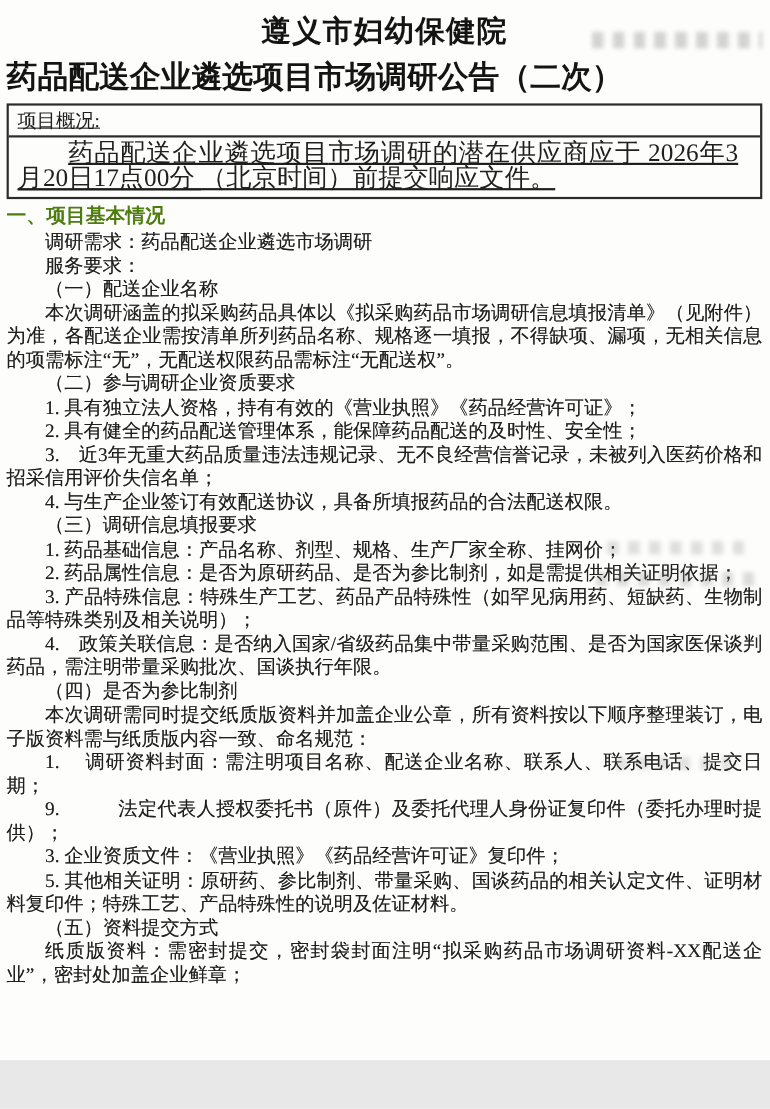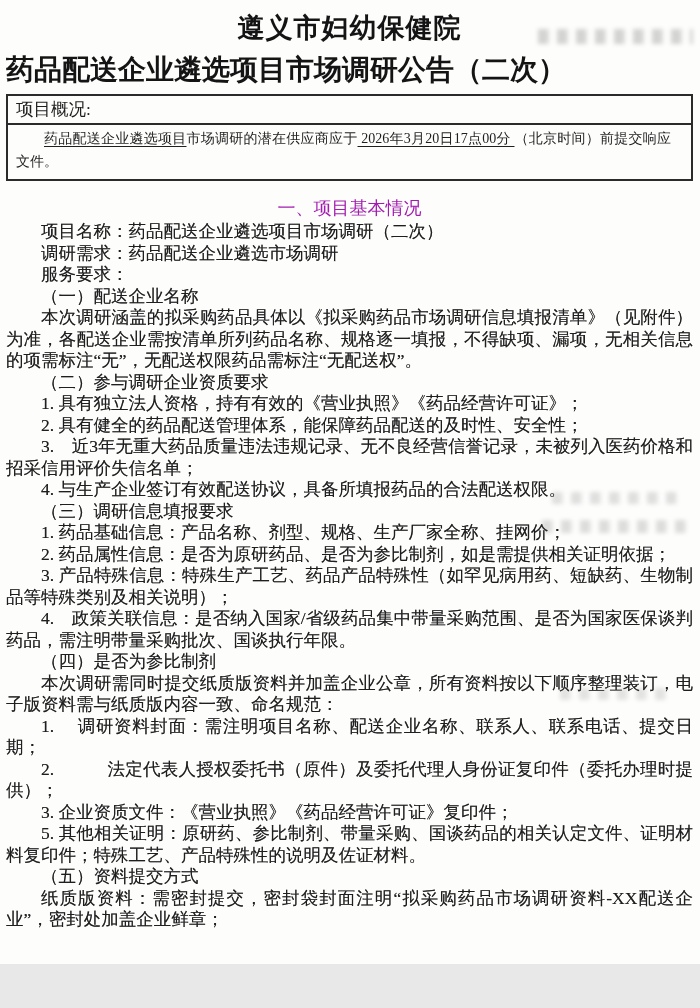--- a/index.html
+++ b/index.html
@@ -29,44 +29,44 @@
     font-family: "Liberation Sans", "DejaVu Sans", sans-serif;
     font-weight: 900;
     font-size: 28px;
     line-height: 34px;
     text-align: left;
     color: #141414;
     margin: 0 0 7px 0;
   }
   .overview-box {
     border: 2px solid #2b2b2b;
-    margin: 0 0 16px 0;
+    margin: 0 0 4px 0;
+    text-decoration: underline;
   }
   .overview-label-row {
     border-bottom: 2px solid #2b2b2b;
     padding: 2px 8px 3px 8px;
     font-size: 17.5px;
     line-height: 22px;
   }
   .overview-body-row {
     padding: 3px 20px 6px 8px;
-    font-size: 14px;
+    font-size: 23px;
     line-height: 22.5px;
   }
   .overview-body-row p { margin: 0; text-indent: 2em; text-align: justify; }
   .u { text-decoration: underline; text-underline-offset: 3px; text-decoration-thickness: 1px; }
   .content { font-size: 17.5px; }
   .sec-h {
     font-family: "Liberation Sans", "DejaVu Sans", sans-serif;
-    font-weight: 400;
+    font-weight: 700;
     font-size: 18px;
     line-height: 23px;
-    color: #a21caf;
+    color: #4d7c0f;
     margin: 2px 0 1px 0;
-    text-align: center;
   }
   .para {
     margin: 0;
     text-indent: 2em;
     line-height: 21.5px;
     text-align: justify;
     text-shadow: 0 0 0.3px rgba(40,40,40,0.6);
   }
   .smudge {
     position: absolute;
@@ -98,21 +98,20 @@
   <div class="overview-box">
     <div class="overview-label-row">项目概况:</div>
     <div class="overview-body-row">
       <p><span class="u">药品配送企业遴选项目</span><span>市场调研的潜在供应商应于</span><span class="u"> 2026年3月20日17点00分 </span><span>（北京时间）前提交响应文件。</span></p>
     </div>
   </div>
 
   <div class="content">
 
     <div class="sec-h">一、项目基本情况</div>
-    <p class="para">项目名称：药品配送企业遴选项目市场调研（二次）</p>
     <p class="para">调研需求：药品配送企业遴选市场调研</p>
     <p class="para">服务要求：</p>
 
     <p class="para">（一）配送企业名称</p>
     <p class="para">本次调研涵盖的拟采购药品具体以《拟采购药品市场调研信息填报清单》（见附件）为准，各配送企业需按清单所列药品名称、规格逐一填报，不得缺项、漏项，无相关信息的项需标注“无”，无配送权限药品需标注“无配送权”。</p>
 
     <p class="para">（二）参与调研企业资质要求</p>
     <p class="para">1. 具有独立法人资格，持有有效的《营业执照》《药品经营许可证》；</p>
     <p class="para">2. 具有健全的药品配送管理体系，能保障药品配送的及时性、安全性；</p>
     <p class="para">3.　近3年无重大药品质量违法违规记录、无不良经营信誉记录，未被列入医药价格和招采信用评价失信名单；</p>
@@ -120,21 +119,21 @@
 
     <p class="para">（三）调研信息填报要求</p>
     <p class="para">1. 药品基础信息：产品名称、剂型、规格、生产厂家全称、挂网价；</p>
     <p class="para">2. 药品属性信息：是否为原研药品、是否为参比制剂，如是需提供相关证明依据；</p>
     <p class="para">3. 产品特殊信息：特殊生产工艺、药品产品特殊性（如罕见病用药、短缺药、生物制品等特殊类别及相关说明）；</p>
     <p class="para">4.　政策关联信息：是否纳入国家/省级药品集中带量采购范围、是否为国家医保谈判药品，需注明带量采购批次、国谈执行年限。</p>
 
     <p class="para">（四）是否为参比制剂</p>
     <p class="para">本次调研需同时提交纸质版资料并加盖企业公章，所有资料按以下顺序整理装订，电子版资料需与纸质版内容一致、命名规范：</p>
     <p class="para">1.　 调研资料封面：需注明项目名称、配送企业名称、联系人、联系电话、提交日期；</p>
-    <p class="para">2.　　　法定代表人授权委托书（原件）及委托代理人身份证复印件（委托办理时提供）；</p>
+    <p class="para">9.　　　法定代表人授权委托书（原件）及委托代理人身份证复印件（委托办理时提供）；</p>
     <p class="para">3. 企业资质文件：《营业执照》《药品经营许可证》复印件；</p>
     <p class="para">5. 其他相关证明：原研药、参比制剂、带量采购、国谈药品的相关认定文件、证明材料复印件；特殊工艺、产品特殊性的说明及佐证材料。</p>
 
     <p class="para">（五）资料提交方式</p>
     <p class="para">纸质版资料：需密封提交，密封袋封面注明“拟采购药品市场调研资料-XX配送企业”，密封处加盖企业鲜章；</p>
 
   </div>
 </div>
 
 </body></html>

